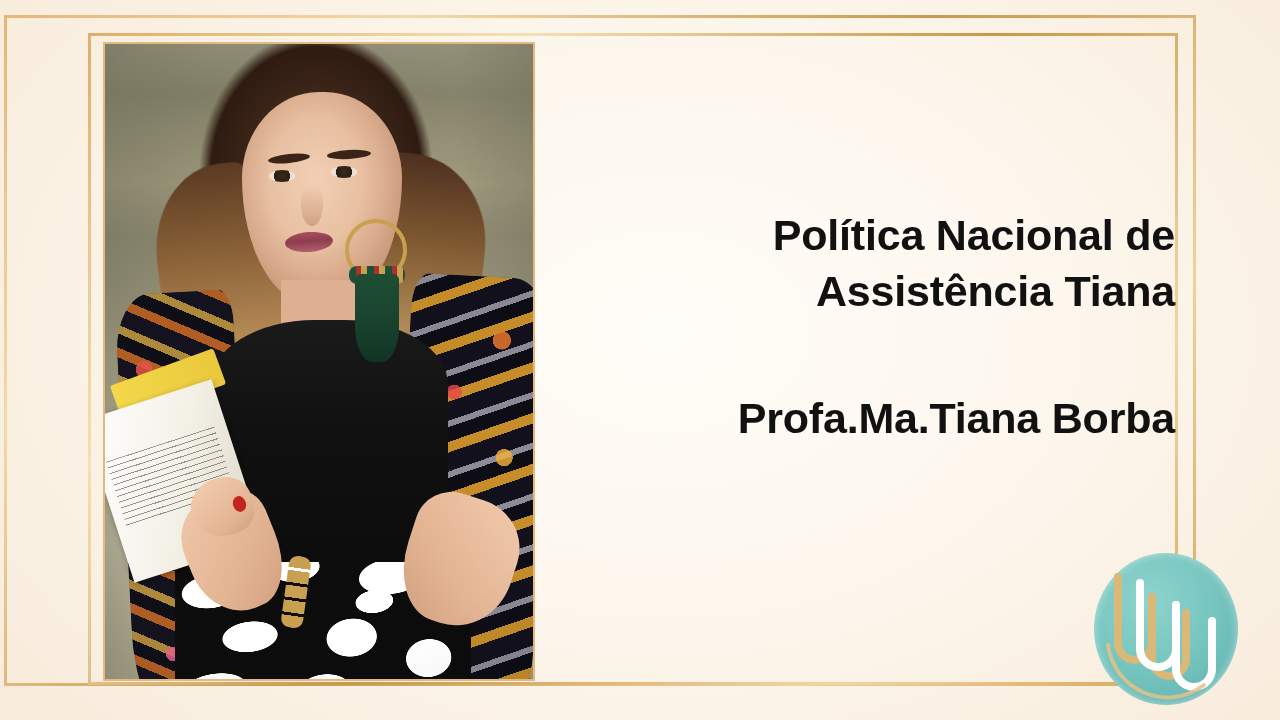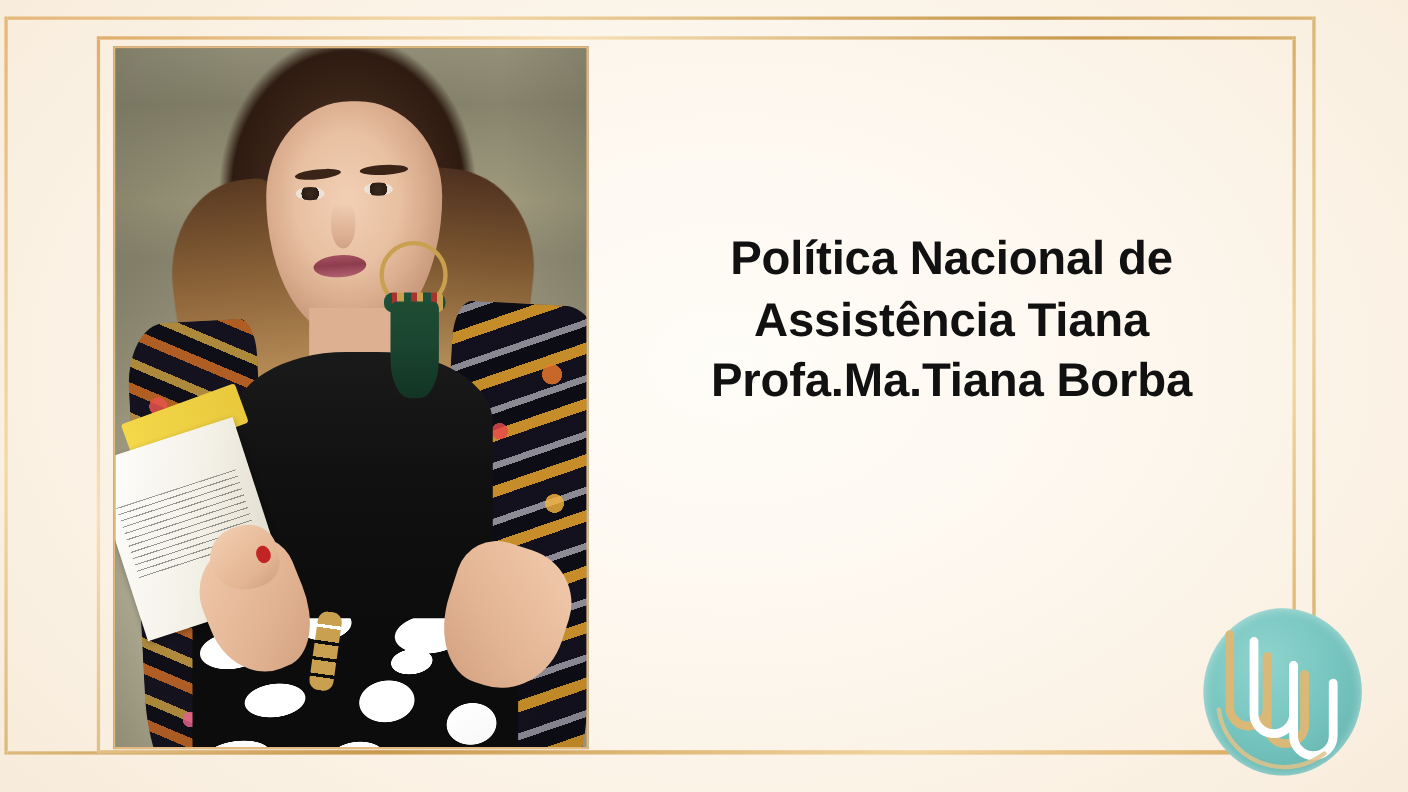--- a/index.html
+++ b/index.html
@@ -261,30 +261,31 @@
     position:absolute; inset:0;
     background:radial-gradient(ellipse 110% 95% at 50% 42%, rgba(0,0,0,0) 58%, rgba(0,0,0,.14) 100%);
     pointer-events:none;
   }
 
   
   .text-block {
     position:absolute;
     left:555px; top:208px;
     width:620px;
-    text-align:center;
+    text-align:right;
   }
   .title {
     font-size:43px;
     font-weight:bold;
     line-height:1.3;
     color:#111111;
     letter-spacing:-0.2px;
   }
   .subtitle {
+    margin-top:72px;
     font-size:43px;
     font-weight:bold;
     color:#111111;
     line-height:1.25;
     letter-spacing:-0.2px;
   }
 
   
   .logo {
     position:absolute;

